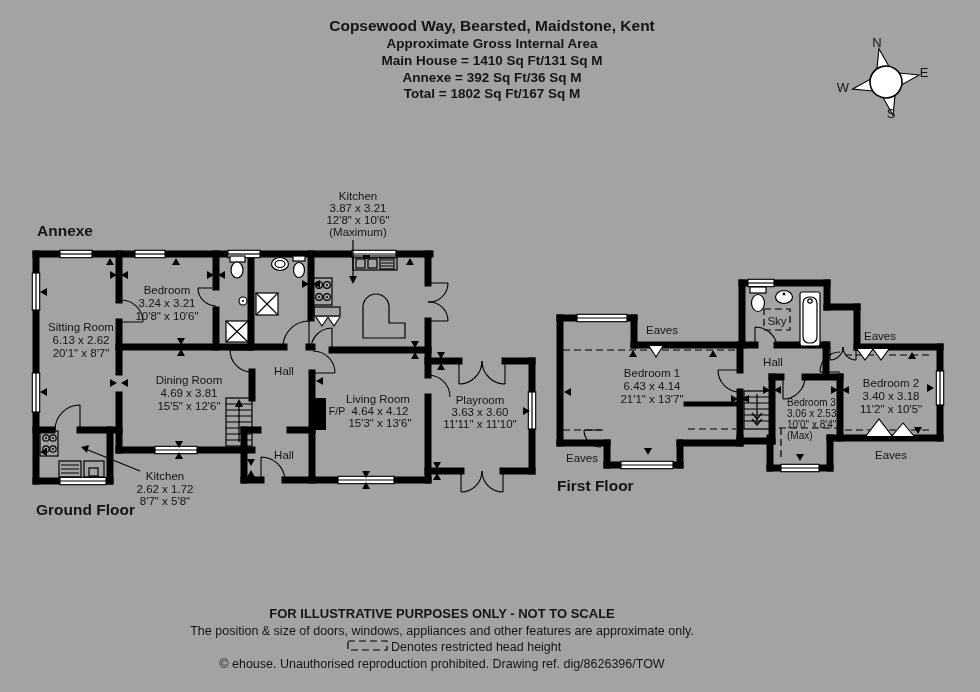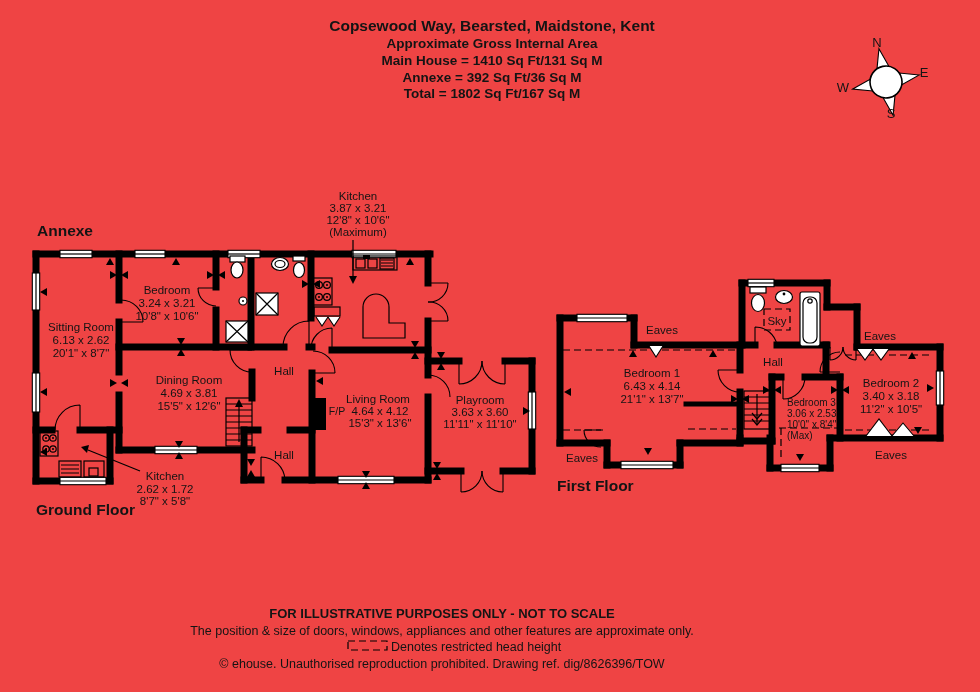--- a/index.html
+++ b/index.html
@@ -1,16 +1,16 @@
 <!DOCTYPE html>
 <html><head>
 <meta charset="utf-8">
 <style>
   html,body{margin:0;padding:0;background:#fff;}
-  #stage{position:relative;width:980px;height:692px;background:#ef4444;overflow:hidden;}
+  #stage{position:relative;width:980px;height:692px;background:#a3a3a3;overflow:hidden;}
   svg text{font-family:"Liberation Sans","DejaVu Sans",sans-serif;fill:#141414;}
   .wall{stroke:#000;stroke-width:7;fill:none;stroke-linecap:square;}
   .wall5{stroke:#000;stroke-width:5;fill:none;stroke-linecap:square;}
   .thin{stroke:#000;stroke-width:1.2;fill:none;}
   .win{fill:#fff;stroke:#000;stroke-width:1.1;}
   .door{stroke:#000;stroke-width:1.1;fill:none;}
   .dash{stroke:#000;stroke-width:1.2;fill:none;stroke-dasharray:7 4;}
   .fix{stroke:#000;stroke-width:1.2;fill:#fff;}
   .flap{stroke:#000;stroke-width:1.1;fill:#fff;}
   .blk{fill:#000;stroke:none;}

